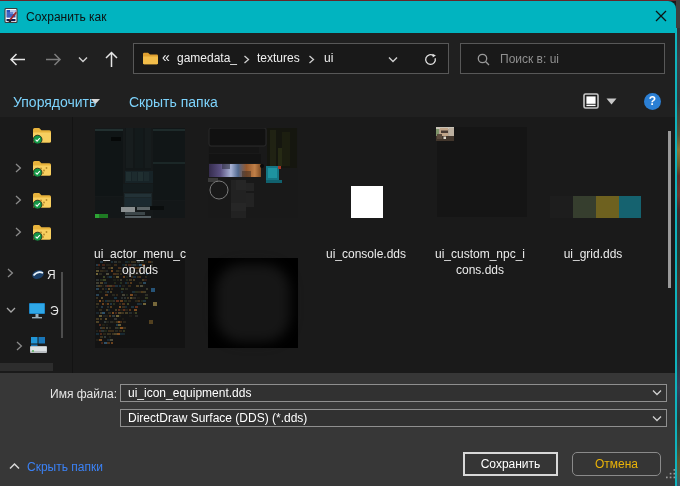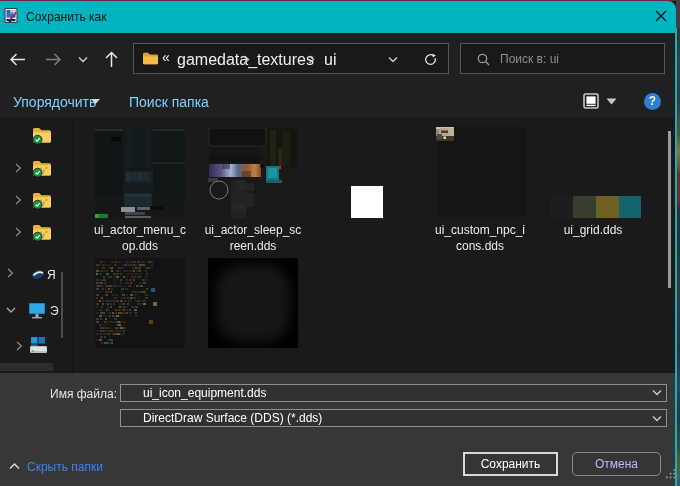--- a/index.html
+++ b/index.html
@@ -25,48 +25,48 @@
 #wtitle { left:26px; top:10px; font-size:12px; color:#0b1212; }
 
 #toolband { left:0; top:33px; width:675px; height:84px; background:#202020; }
 
 
 .ticon { position:absolute; }
 #addrbar { left:133px; top:43px; width:316px; height:31px; background:#191919;
   border:1px solid #585858; }
 #searchbox { left:460px; top:43px; width:205px; height:31px; background:#191919;
   border:1px solid #585858; }
-.crumb { position:absolute; top:51px; font-size:16px; color:#f0f0f0; }
+.crumb { position:absolute; top:51px; font-size:12px; color:#f0f0f0; }
 #searchtxt { left:500px; top:52px; font-size:12px; color:#8f8f8f; position:absolute; }
 
 
 .cmdtxt { position:absolute; top:94px; font-size:14px; color:#7dd3fc; }
 
 
 #mainarea { left:0; top:117px; width:675px; height:256px; background:#1a1a1a; }
 #divider { left:72px; top:117px; width:1px; height:256px; background:#131313; }
 #navscroll { left:61px; top:272px; width:2px; height:66px; background:#4d4d4d; }
 #navhscroll { left:0px; top:363px; width:53px; height:8px; background:#2d2d2d; }
 #filescroll { left:668px; top:131px; width:2.5px; height:157px; background:#9a9a9a; }
 
 .flabel { position:absolute; width:106px; text-align:center; font-size:12px;
-  color:#ebebeb; line-height:16px; }
+  color:#ebebeb; line-height:16px;margin-top:24px; }
 
 
 #bottombar { left:0; top:373px; width:675px; height:113px; background:#373737; }
 .blabel { position:absolute; font-size:12px; color:#e4e4e4; width:97px; text-align:right; }
 .field { position:absolute; left:120px; width:547px; height:18px; background:#313131;
   border:1px solid #8f8f8f; font-size:12px; color:#fff; line-height:16px;
-  padding-left:22px; }
+  padding-left:7px; }
 .fchev { position:absolute; left:651px; width:12px; height:8px; }
 #btnsave { left:463px; top:452px; width:95px; height:24px; background:#353535;
   border:2px solid #d8d8d8; border-radius:0; color:#fff; font-size:12px;
   text-align:center; line-height:20px; }
 #btncancel { left:572px; top:452px; width:89px; height:24px; background:#353535;
-  border:1px solid #8a8a8a; border-radius:5px; color:#c4b5fd; font-size:12px;
+  border:1px solid #8a8a8a; border-radius:5px; color:#eab308; font-size:12px;
   text-align:center; line-height:22px; }
 #hidefold { left:27px; top:460px; font-size:12px; color:#3b82f6; }
 </style>
 </head>
 <body>
 <div id="stage">
   <div class="abs" id="gamestrip"></div>
   <div class="abs" id="tealline"></div>
   <div class="abs" id="topright"></div>
   <div class="abs" id="redline"></div>
@@ -128,21 +128,21 @@
   <svg class="ticon" style="left:477px;top:53px;width:13px;height:13px" viewBox="0 0 13 13">
     <circle cx="5.5" cy="5.5" r="4.2" stroke="#9a9a9a" stroke-width="1.3" fill="none"></circle>
     <line x1="8.8" y1="8.8" x2="12" y2="12" stroke="#9a9a9a" stroke-width="1.3"></line>
   </svg>
   <div id="searchtxt">Поиск в: ui</div>
 
   <div class="cmdtxt" style="left:13px">Упорядочить</div>
   <svg class="ticon" style="left:91px;top:99px;width:9px;height:5px" viewBox="0 0 9 5">
     <path d="M0 0 H9 L4.5 5 Z" fill="#d8d8d8"></path>
   </svg>
-  <div class="cmdtxt" style="left:129px">Поиск папка</div>
+  <div class="cmdtxt" style="left:129px">Скрыть папка</div>
   <svg class="ticon" style="left:583px;top:93px;width:16px;height:16px" viewBox="0 0 16 16">
     <rect x="1" y="1" width="14" height="14" rx="1.5" fill="none" stroke="#c8c8c8" stroke-width="1.6"></rect>
     <rect x="3.4" y="3.4" width="9.2" height="7.4" fill="#fff"></rect>
     <line x1="3.4" y1="12.4" x2="12.6" y2="12.4" stroke="#fff" stroke-width="1.4"></line>
   </svg>
   <svg class="ticon" style="left:606px;top:98px;width:11px;height:7px" viewBox="0 0 11 7">
     <path d="M0.5 0.5 H10.5 L5.5 6.5 Z" fill="#c8c8c8"></path>
   </svg>
   <div class="abs" style="left:644px;top:93px;width:17px;height:17px;border-radius:50%;
     background:#2b7fd4;color:#fff;font-size:12px;font-weight:bold;text-align:center;line-height:17px">?</div>
@@ -562,21 +562,21 @@
       <rect x="16" y="84" width="2" height="2" fill="#b06828" opacity="0.56"></rect>
       <rect x="56" y="30" width="4" height="4" fill="#2e6a9a" opacity="0.75"></rect>
       <rect x="58" y="44" width="4" height="4" fill="#9a854a" opacity="0.75"></rect>
       <rect x="54" y="62" width="4" height="4" fill="#6a5226" opacity="0.75"></rect>
     </svg>
   <div class="abs" style="left:208px;top:258px;width:90px;height:90px;background:#000"></div>
   <div class="abs" style="left:216px;top:264px;width:74px;height:78px;background:#161616;
     border-radius:26px;filter:blur(6px)"></div>
 
   <div class="flabel" style="left:87px;top:222px">ui_actor_menu_c<br>op.dds</div>
-  <div class="flabel" style="left:200px;top:222px">ui_actor_sleep_sc<br>reen.dds</div>
+  <div class="flabel" style="left:313px;top:222px">ui_console.dds</div>
   <div class="flabel" style="left:540px;top:222px">ui_grid.dds</div>
   <div class="flabel" style="left:427px;top:222px">ui_custom_npc_i<br>cons.dds</div>
 
   <div class="abs" id="bottombar"></div>
   <div class="blabel" style="left:20px;top:387px">Имя файла:</div>
   <div class="field" style="top:384px">ui_icon_equipment.dds</div>
   <div class="field" style="top:409px;">DirectDraw Surface (DDS) (*.dds)</div>
   <svg class="fchev" style="top:389px" viewBox="0 0 12 8">
     <path d="M2 1.5 L6 5.5 L10 1.5" stroke="#d0d0d0" stroke-width="1.3" fill="none"></path>
   </svg>

